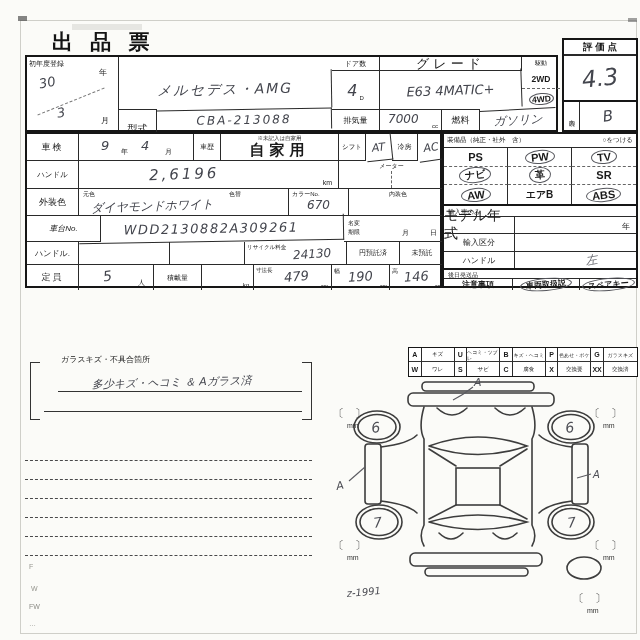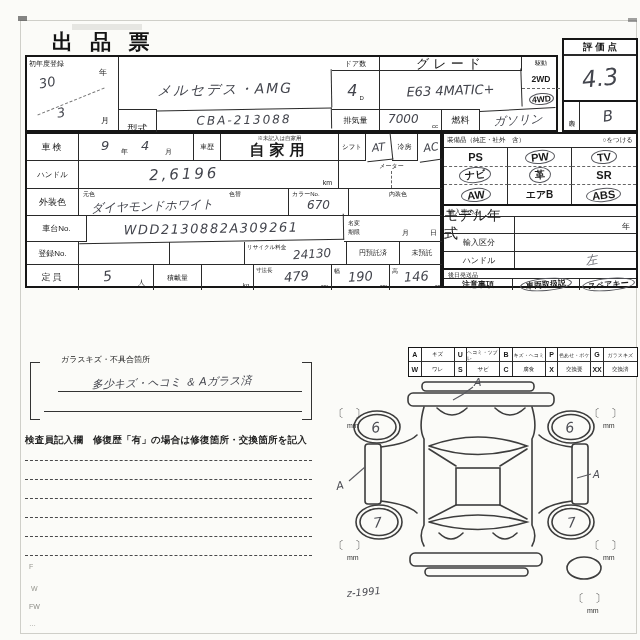--- a/index.html
+++ b/index.html
@@ -119,30 +119,30 @@
       <span class="hw" style="position:absolute;left:12px;top:9px;font-size:12px;transform:rotate(-2deg);">ダイヤモンドホワイト</span>
     </div>
     <div class="abs br bb" style="left:262px;top:55px;width:60px;height:27px;">
       <span class="lbl" style="position:absolute;left:3px;top:1px;font-size:6px;">カラーNo.</span>
       <span class="hw" style="position:absolute;left:18px;top:9px;font-size:12px;">670</span>
     </div>
     <div class="abs bb" style="left:322px;top:55px;width:95px;height:27px;">
       <span class="lbl" style="position:absolute;left:40px;top:1px;font-size:6px;">内装色</span>
     </div>
 
-    <div class="abs br bb c lbl" style="left:0;top:82px;width:60px;height:26px;font-size:8px;">車台No.</div>
+    <div class="abs br bb c lbl" style="left:0;top:82px;width:74px;height:26px;font-size:8px;font-style:italic;">車台No.</div>
     <div class="abs br bb c hw" style="left:52px;top:82px;width:265px;height:26px;font-size:13px;letter-spacing:1.5px;transform:rotate(-1deg);">WDD2130882A309261</div>
     <div class="abs bb" style="left:317px;top:82px;width:100px;height:26px;">
       <span class="lbl" style="position:absolute;left:4px;top:3px;font-size:6px;">名変</span>
       <span class="lbl" style="position:absolute;left:4px;top:12px;font-size:6px;">期限</span>
       <span class="lbl" style="position:absolute;left:58px;bottom:3px;font-size:7px;">月</span>
       <span class="lbl" style="position:absolute;left:86px;bottom:3px;font-size:7px;">日</span>
     </div>
 
-    <div class="abs br bb c lbl" style="left:0;top:108px;width:52px;height:23px;font-size:8px;">登録No.</div>
+    <div class="abs br bb c lbl" style="left:0;top:108px;width:52px;height:23px;font-size:8px;">ハンドル.</div>
     <div class="abs br bb" style="left:52px;top:108px;width:91px;height:23px;"></div>
     <div class="abs br bb" style="left:143px;top:108px;width:75px;height:23px;"></div>
     <div class="abs br bb" style="left:218px;top:108px;width:102px;height:23px;">
       <span class="lbl" style="position:absolute;left:2px;top:2px;font-size:5.5px;">リサイクル料金</span>
       <span class="hw" style="position:absolute;left:48px;top:5px;font-size:12px;transform:rotate(-4deg);">24130</span>
     </div>
     <div class="abs br bb c lbl" style="left:320px;top:108px;width:53px;height:23px;font-size:7px;">円預託済</div>
     <div class="abs bb c lbl" style="left:373px;top:108px;width:44px;height:23px;font-size:7px;">未預託</div>
 
     <div class="abs br c lbl" style="left:0;top:131px;width:52px;height:25px;font-size:9px;letter-spacing:2px;">定員</div>
@@ -257,21 +257,20 @@
   <div class="abs" style="left:30px;top:356px;width:282px;height:70px;">
     <div class="abs" style="left:0;top:6px;width:10px;height:58px;border-left:1.5px solid #333;border-top:1.5px solid #333;border-bottom:1.5px solid #333;"></div>
     <div class="abs" style="right:0;top:6px;width:10px;height:58px;border-right:1.5px solid #333;border-top:1.5px solid #333;border-bottom:1.5px solid #333;"></div>
     <span class="abs lbl" style="left:28px;top:-2px;font-size:8px;background:#fbfbf8;padding:0 3px;">ガラスキズ・不具合箇所</span>
     <div class="abs" style="left:28px;top:12px;width:244px;height:24px;border-bottom:1.3px solid #333;">
       <span class="hw" style="position:absolute;left:34px;bottom:1px;font-size:11px;transform:rotate(-1.5deg);">多少キズ・ヘコミ ＆ Aガラス済</span>
     </div>
     <div class="abs" style="left:14px;top:42px;width:258px;height:14px;border-bottom:1.3px solid #333;"></div>
   </div>
 
-  <div class="abs" style="left:25px;top:434px;width:300px;font-size:9.5px;font-weight:600;color:#222;letter-spacing:.2px;">検査員記入欄　修復歴「有」の場合は修復箇所・交換箇所を記入</div>
 
   <div class="abs dash" style="left:25px;top:460px;width:287px;"></div>
   <div class="abs dash" style="left:25px;top:479px;width:287px;"></div>
   <div class="abs dash" style="left:25px;top:498px;width:287px;"></div>
   <div class="abs dash" style="left:25px;top:517px;width:287px;"></div>
   <div class="abs dash" style="left:25px;top:536px;width:287px;"></div>
   <div class="abs dash" style="left:25px;top:555px;width:287px;"></div>
 
   <span class="abs" style="left:29px;top:563px;font-size:7px;color:#96968f;">F</span>
   <span class="abs" style="left:31px;top:585px;font-size:7px;color:#96968f;">W</span>

